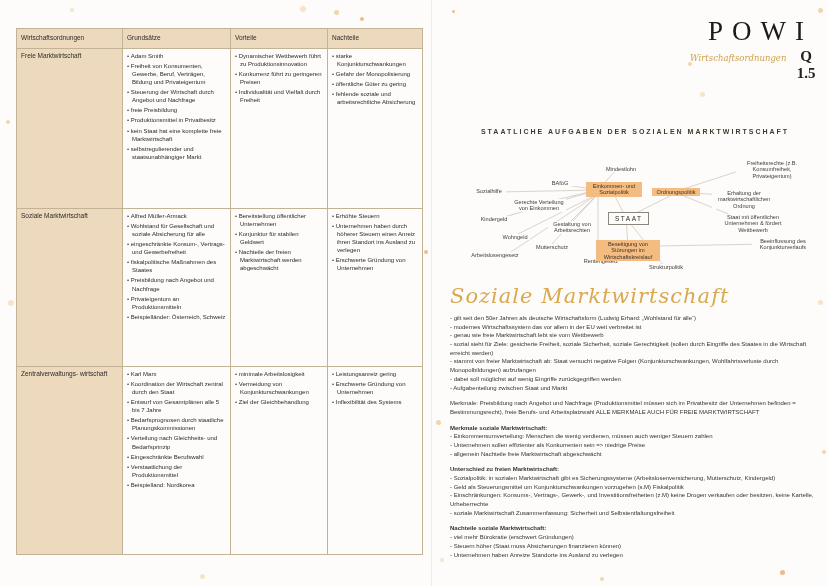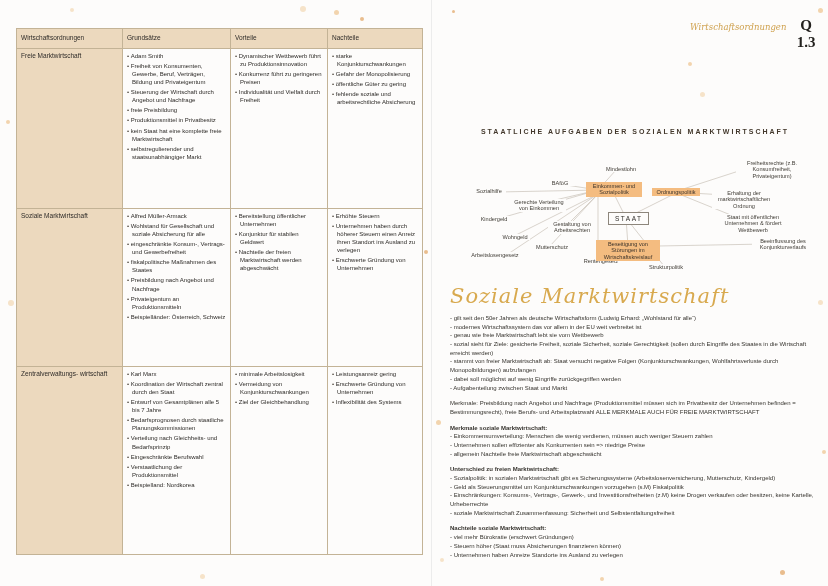--- a/index.html
+++ b/index.html
@@ -181,23 +181,24 @@
             </td>
         </tr>
       </tbody>
     </table>
   </div>
 
   <div class="right-page">
 
 
     <div class="brand">
+      <div class="brand-title">POWI</div>
       <div class="brand-row">
         <span class="brand-sub">Wirtschaftsordnungen</span>
-        <span class="brand-tag">Q 1.3</span>
+        <span class="brand-tag">Q 1.5</span>
       </div>
     </div>
 
     <div class="mm-title">STAATLICHE AUFGABEN DER SOZIALEN MARKTWIRTSCHAFT</div>
 
     <div class="mm-canvas">
       <svg width="372" height="142">
         <g stroke="#c9c2b8" stroke-width="0.7" fill="none">
           <line x1="178" y1="76" x2="166" y2="52"></line>
           <line x1="178" y1="76" x2="226" y2="52"></line>

